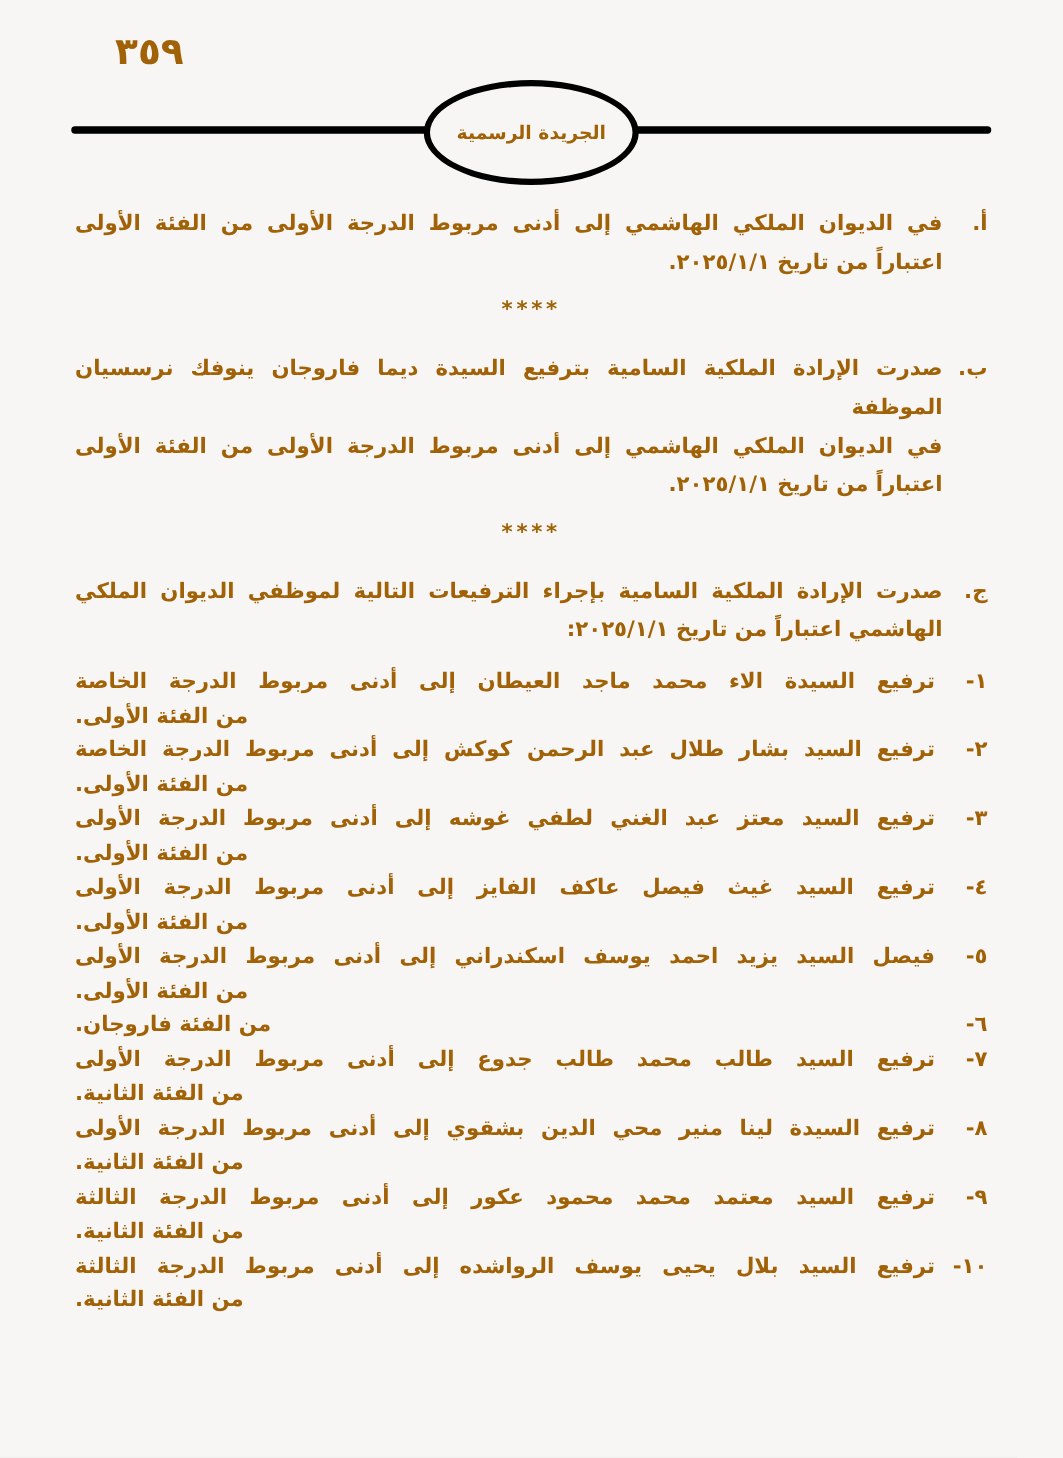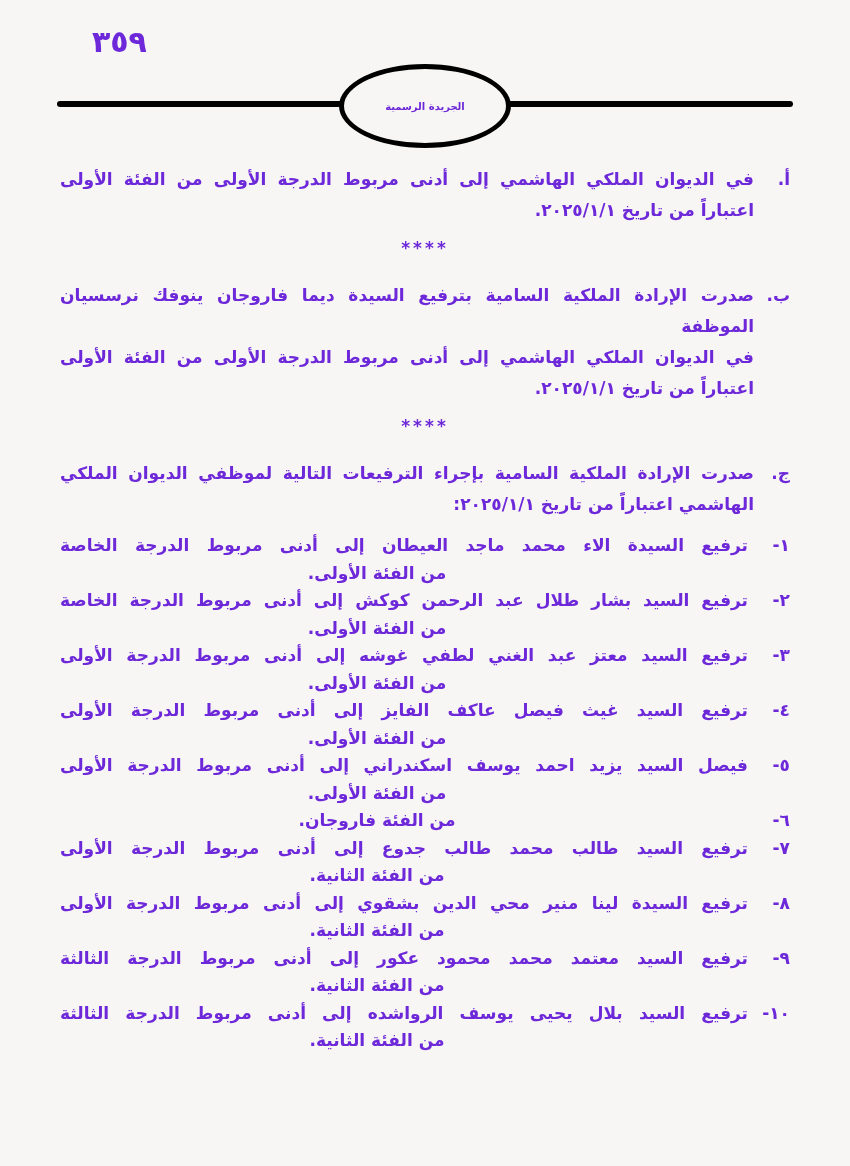--- a/index.html
+++ b/index.html
@@ -3,61 +3,61 @@
 <meta charset="utf-8">
 <style>
   html,body { margin:0; padding:0; background:#e9e9e9; }
   .page {
     position:relative;
     width:850px; height:1166px;
     margin:0 auto;
     background:#f7f6f4;
     font-family:"DejaVu Sans", sans-serif;
     font-weight:bold;
-    color:#6d28d9;
+    color:#a16207;
     direction:rtl;
     overflow:hidden;
   }
   .page-number {
     position:absolute; top:24px; left:92px;
     font-size:30px; letter-spacing:4px;
   }
   .header-band { position:relative; margin:64px 57px 0 57px; height:80px; }
   .header-rule {
     position:absolute; top:37px; left:0; right:0; height:6px;
     background:#000; border-radius:3px;
   }
   .gazette-oval {
     position:absolute; top:0; left:50%; transform:translateX(-50%);
     width:162px; height:74px;
     border:5px solid #000; border-radius:50%;
     background:#f7f6f4;
     display:flex; align-items:center; justify-content:center;
   }
-  .gazette-name { font-size:10px; }
+  .gazette-name { font-size:15px; }
   .doc-title { text-align:center; margin-top:10px; }
   .doc-title span {
     font-size:23px;
     border-bottom:3px solid #000;
     padding:0 4px 4px 4px;
   }
   .content { margin:16px 60px 0 60px; }
   .para { display:flex; gap:6px; font-size:17px; line-height:31px; margin-top:20px; }
   .para-marker { flex:0 0 30px; text-align:right; white-space:nowrap; }
   .para-lines { flex:1; min-width:0; }
   .line-justify { text-align:justify; text-align-last:justify; white-space:nowrap; }
   .line-justify { white-space:normal; overflow:hidden; }
   .line-end { text-align:right; }
   .separator { text-align:center; font-size:17px; letter-spacing:3px; margin-top:12px; height:22px; }
   .promotions { margin-top:12px; }
   .item { display:flex; gap:6px; font-size:17px; line-height:27.5px; }
   .item-marker { flex:0 0 36px; text-align:right; white-space:nowrap; }
   .item-body { flex:1; min-width:0; }
   .item-text { text-align:justify; text-align-last:justify; overflow:hidden; }
-  .item-tail { text-align:center; padding-left:0; padding-right:54px; }
+  .item-tail { text-align:left; padding-left:0; padding-right:54px; }
 </style>
 </head>
 <body>
 
 <div class="page">
 
   <div class="page-number">٣٥٩</div>
 
   <div class="header-band">
     <div class="header-rule"></div>

